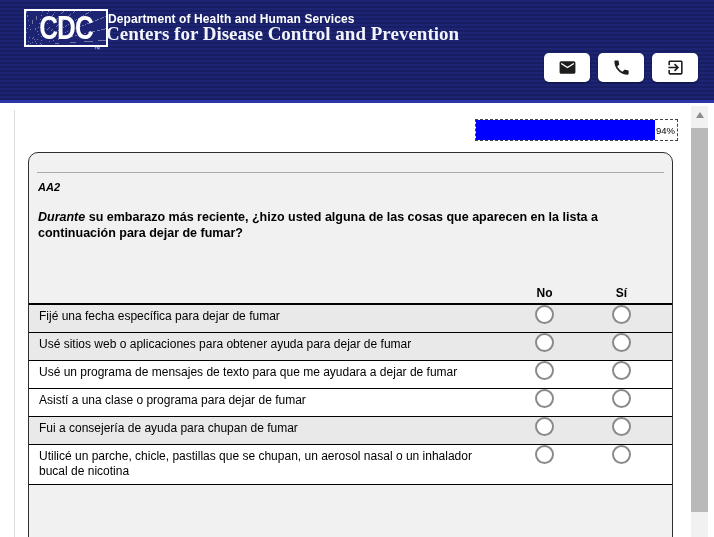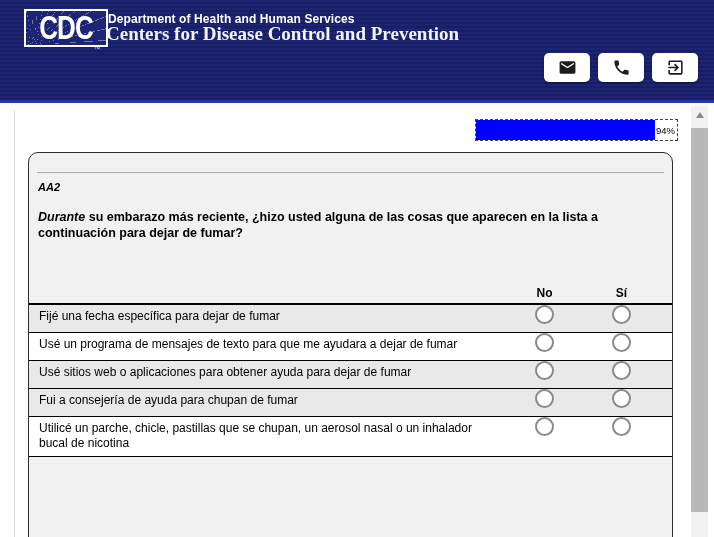--- a/index.html
+++ b/index.html
@@ -162,32 +162,42 @@
         <div class="trow gray">
           <div class="tcell-text">Fijé una fecha específica para dejar de fumar</div>
           <div class="tcell-radio">
             <div class="radio"></div>
           </div>
           <div class="tcell-radio">
             <div class="radio"></div>
           </div>
           <div class="trow-pad"></div>
         </div>
+        <div class="trow gray">
+          <div class="tcell-text">Usé sitios web o aplicaciones para obtener ayuda para dejar de fumar</div>
+          <div class="tcell-radio">
+            <div class="radio"></div>
+          </div>
+          <div class="tcell-radio">
+            <div class="radio"></div>
+          </div>
+          <div class="trow-pad"></div>
+        </div>
         <div class="trow white">
           <div class="tcell-text">Usé un programa de mensajes de texto para que me ayudara a dejar de fumar</div>
           <div class="tcell-radio">
             <div class="radio"></div>
           </div>
           <div class="tcell-radio">
             <div class="radio"></div>
           </div>
           <div class="trow-pad"></div>
         </div>
-        <div class="trow gray">
-          <div class="tcell-text">Usé sitios web o aplicaciones para obtener ayuda para dejar de fumar</div>
+        <div class="trow white">
+          <div class="tcell-text">Asistí a una clase o programa para dejar de fumar</div>
           <div class="tcell-radio">
             <div class="radio"></div>
           </div>
           <div class="tcell-radio">
             <div class="radio"></div>
           </div>
           <div class="trow-pad"></div>
         </div>
         <div class="trow gray">
           <div class="tcell-text">Fui a consejería de ayuda para chupan de fumar</div>

